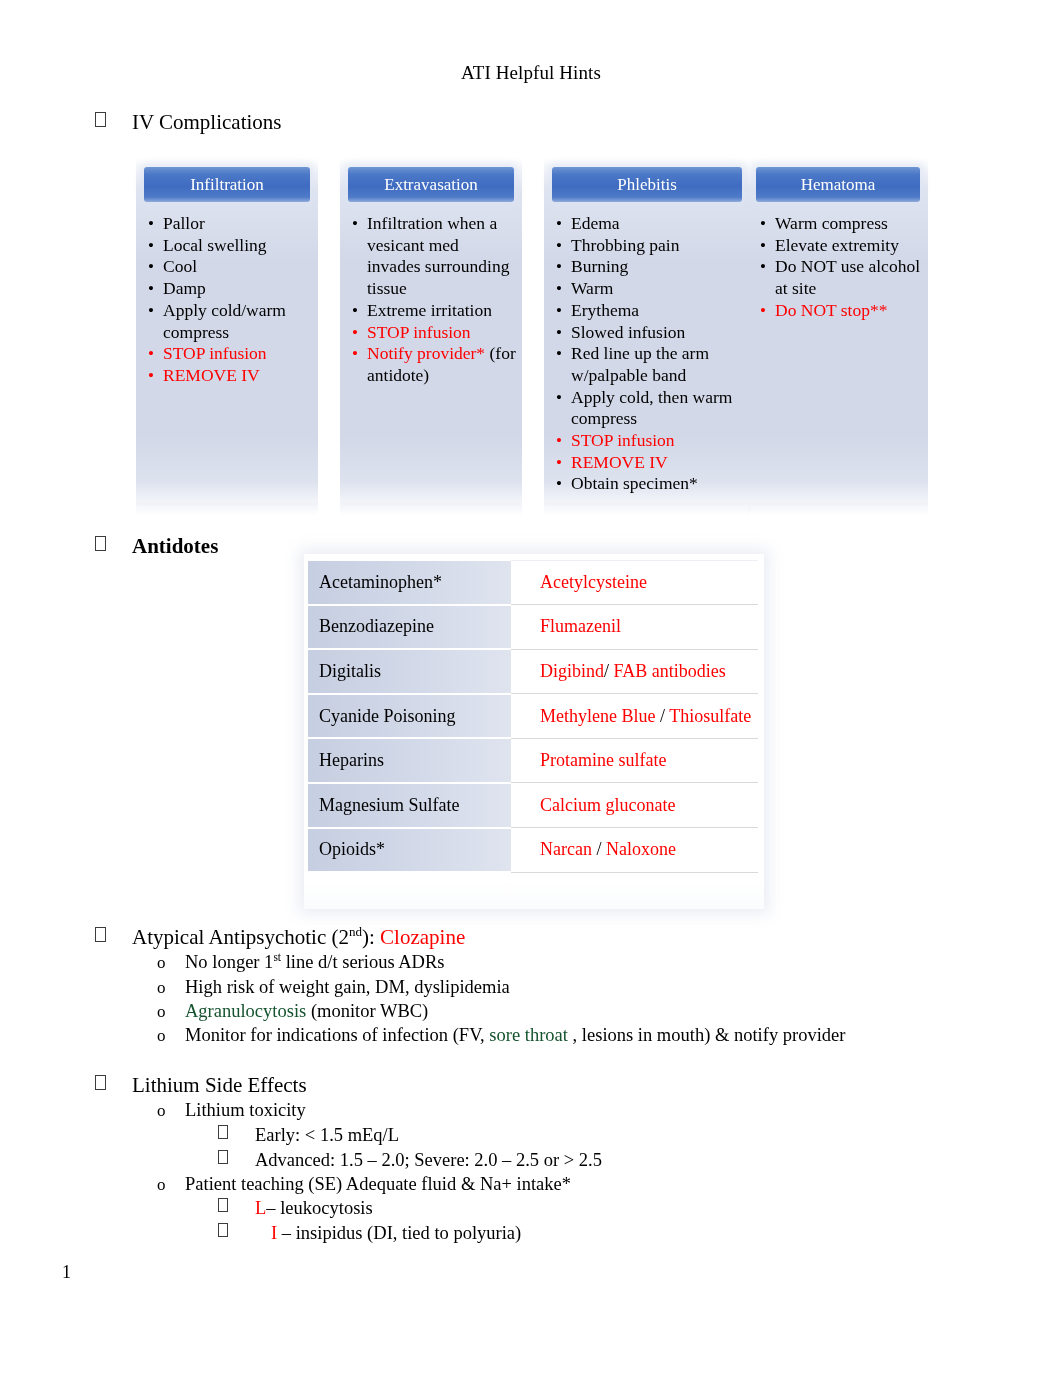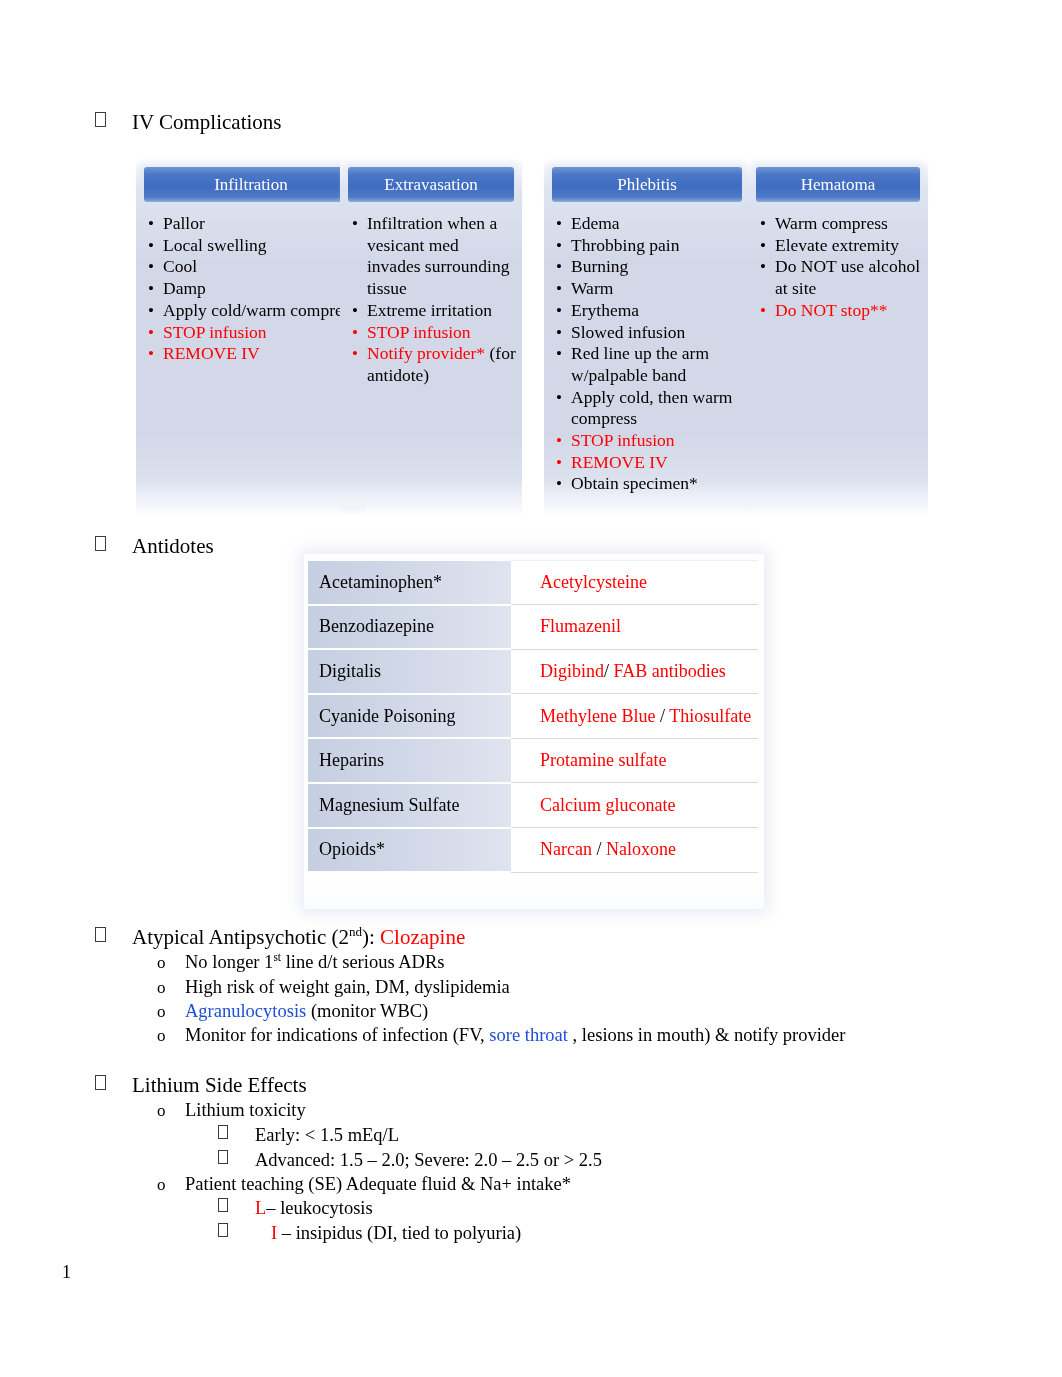--- a/index.html
+++ b/index.html
@@ -69,21 +69,21 @@
   .lvl3 {
     position: absolute;
     display: flex;
     align-items: baseline;
     font-size: 18.5px;
     white-space: nowrap;
   }
   .lvl3 .wd { margin-right: 27px; width: 10px; height: 14px; }
 
   .red   { color: #FF0000; }
-  .cyan  { color: #1d4ed8; }
+  .cyan  { color: #14532d; }
   .blk   { color: #000000; }
   sup { font-size: 0.62em; vertical-align: super; line-height: 0; }
 
   
   .boxwrap { position: absolute; }
   .ivbox {
     position: absolute;
     background: linear-gradient(to bottom, #ffffff 0%, #dfe4f0 9%, #d2d8e8 30%, #d2d8e8 80%, #dde2ee 93%, #f7f8fc 100%);
     border-radius: 2px;
     filter: blur(0.15px);
@@ -174,29 +174,30 @@
     left: 62px;
     top: 1262px;
     font-size: 18px;
   }
 </style>
 </head>
 <body>
 
 <div class="page">
 
+  <div class="doc-title">ATI Helpful Hints</div>
 
   <div class="lvl1" style="left:93px; top:110px;">
     <span class="wd"></span>
     <span>IV Complications</span>
   </div>
 
   <div class="boxwrap">
 
-    <div class="ivbox" style="left:136px; top:158px; width:182px; height:348px;padding-left:48px;">
+    <div class="ivbox" style="left:136px; top:158px; width:182px; height:348px;">
       <div class="ivhead">Infiltration</div>
       <div class="ivbody">
         <div class="bl">
             <span class="dot blk">•</span>
             <span class="txt blk">Pallor</span>
           </div>
         <div class="bl">
             <span class="dot blk">•</span>
             <span class="txt blk">Local swelling</span>
           </div>
@@ -311,21 +312,21 @@
             <span class="txt blk">Do NOT use alcohol at site</span>
           </div>
         <div class="bl">
             <span class="dot red">•</span>
             <span class="txt red">Do NOT stop**</span>
           </div>
       </div>
     </div>
   </div>
 
-  <div class="lvl1" style="left:93px; top:534px;">
+  <div class="lvl1" style="left:93px; top:534px;font-weight:bold;">
     <span class="wd"></span>
     <span>Antidotes</span>
   </div>
 
   <div class="tbl-shadow"></div>
   <table class="atable">
     <tbody>
       <tr>
         <td class="lcell">Acetaminophen*</td>
         <td class="rcell"><span class="red">Acetylcysteine</span></td>

